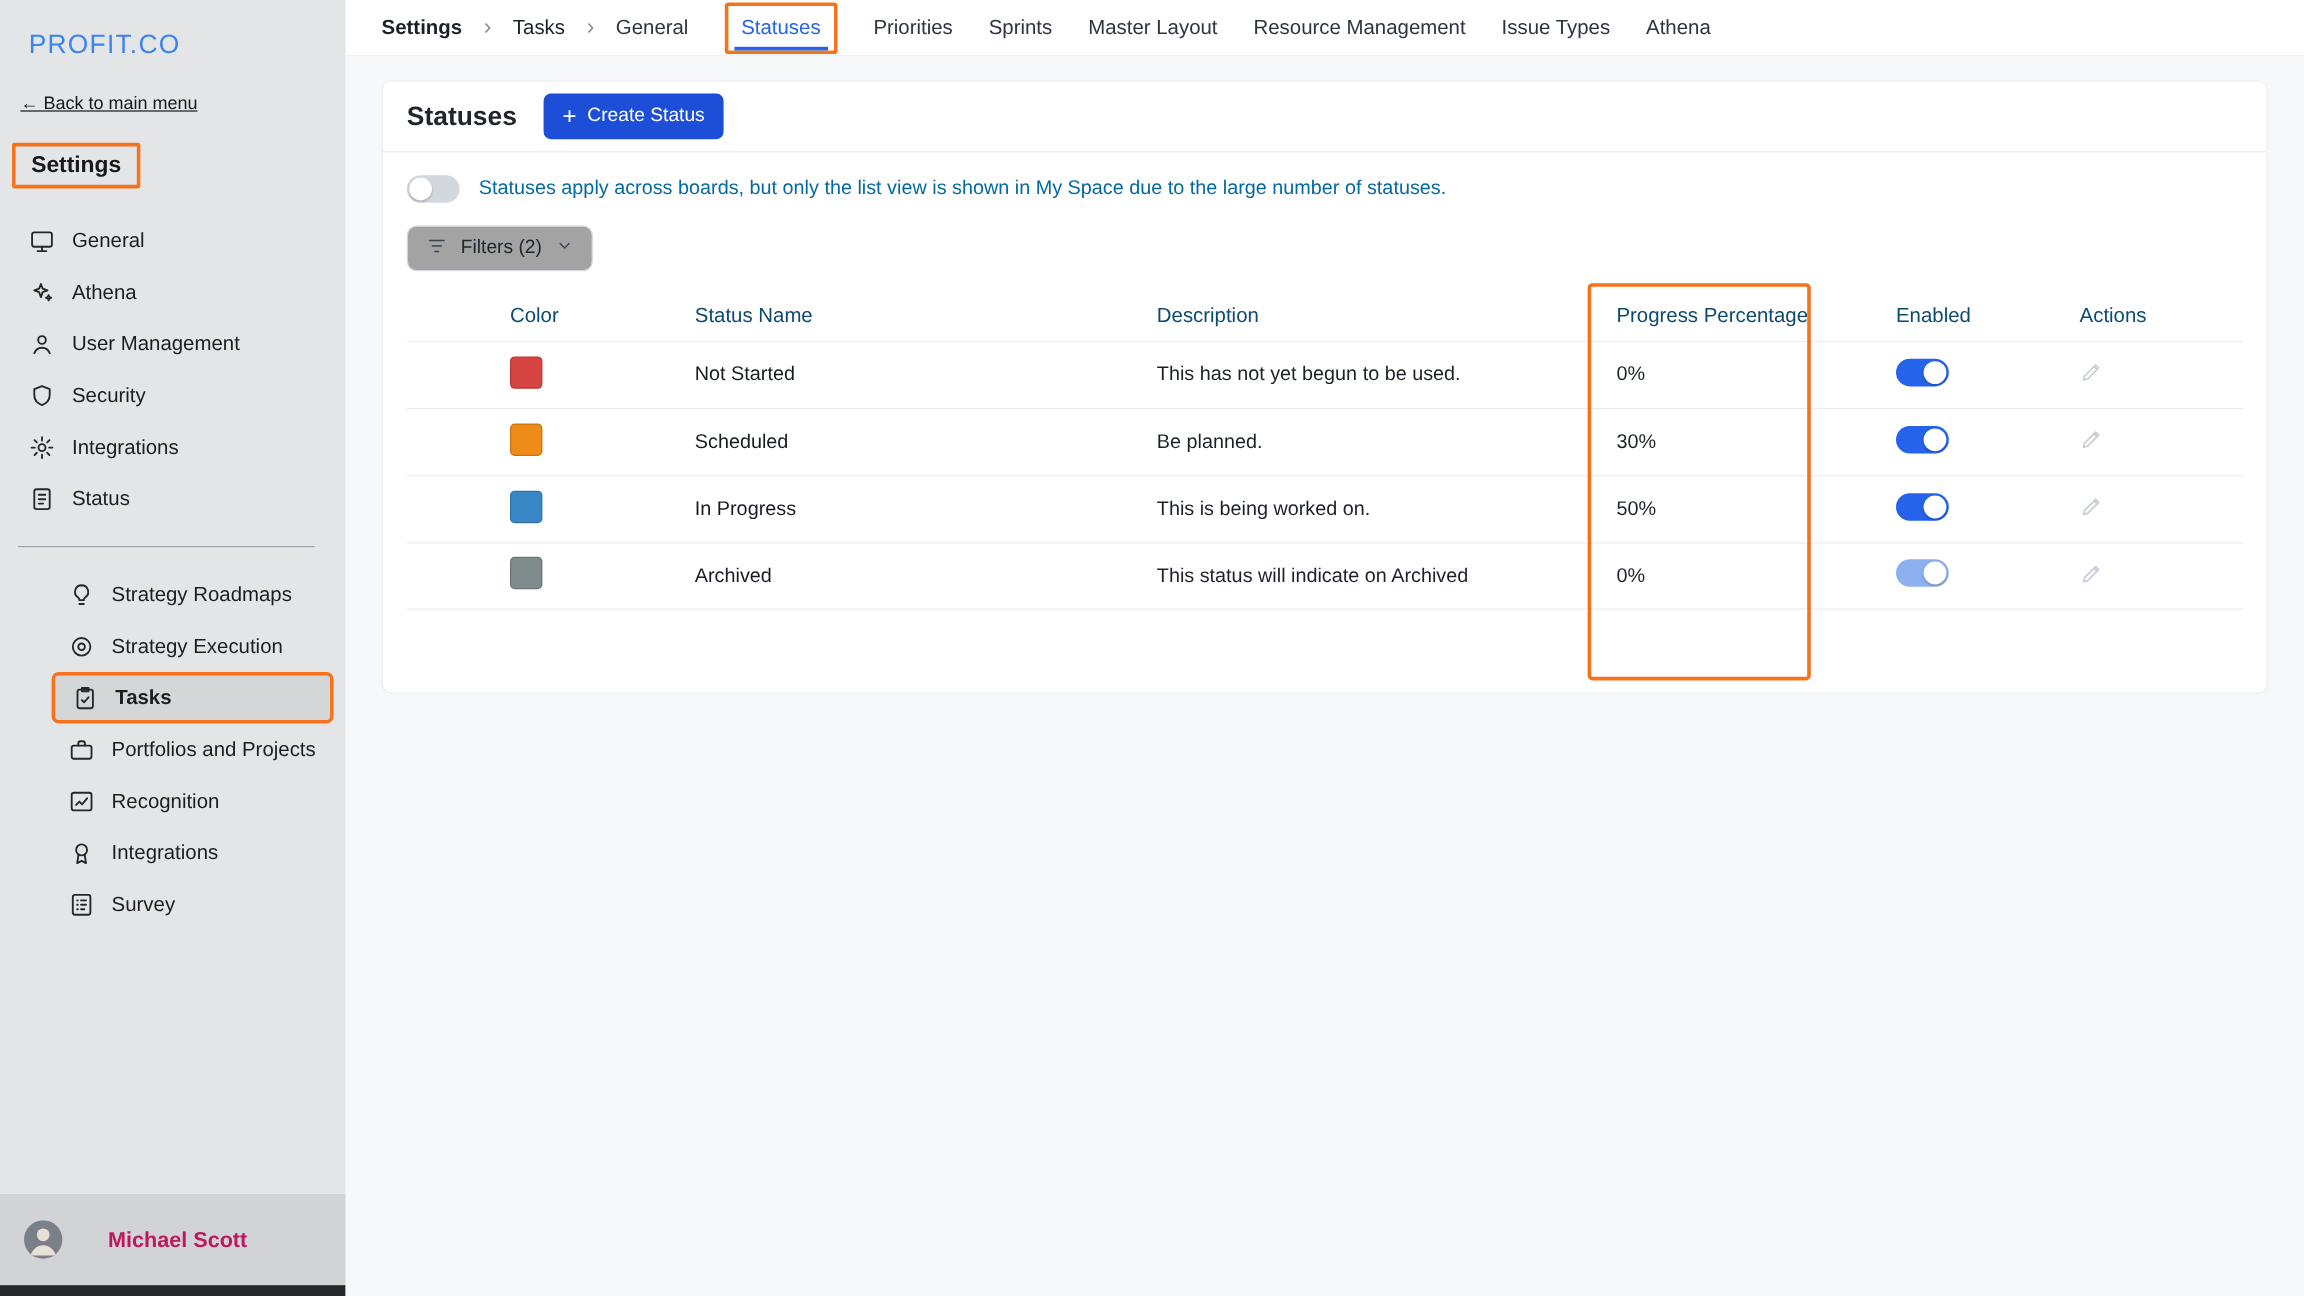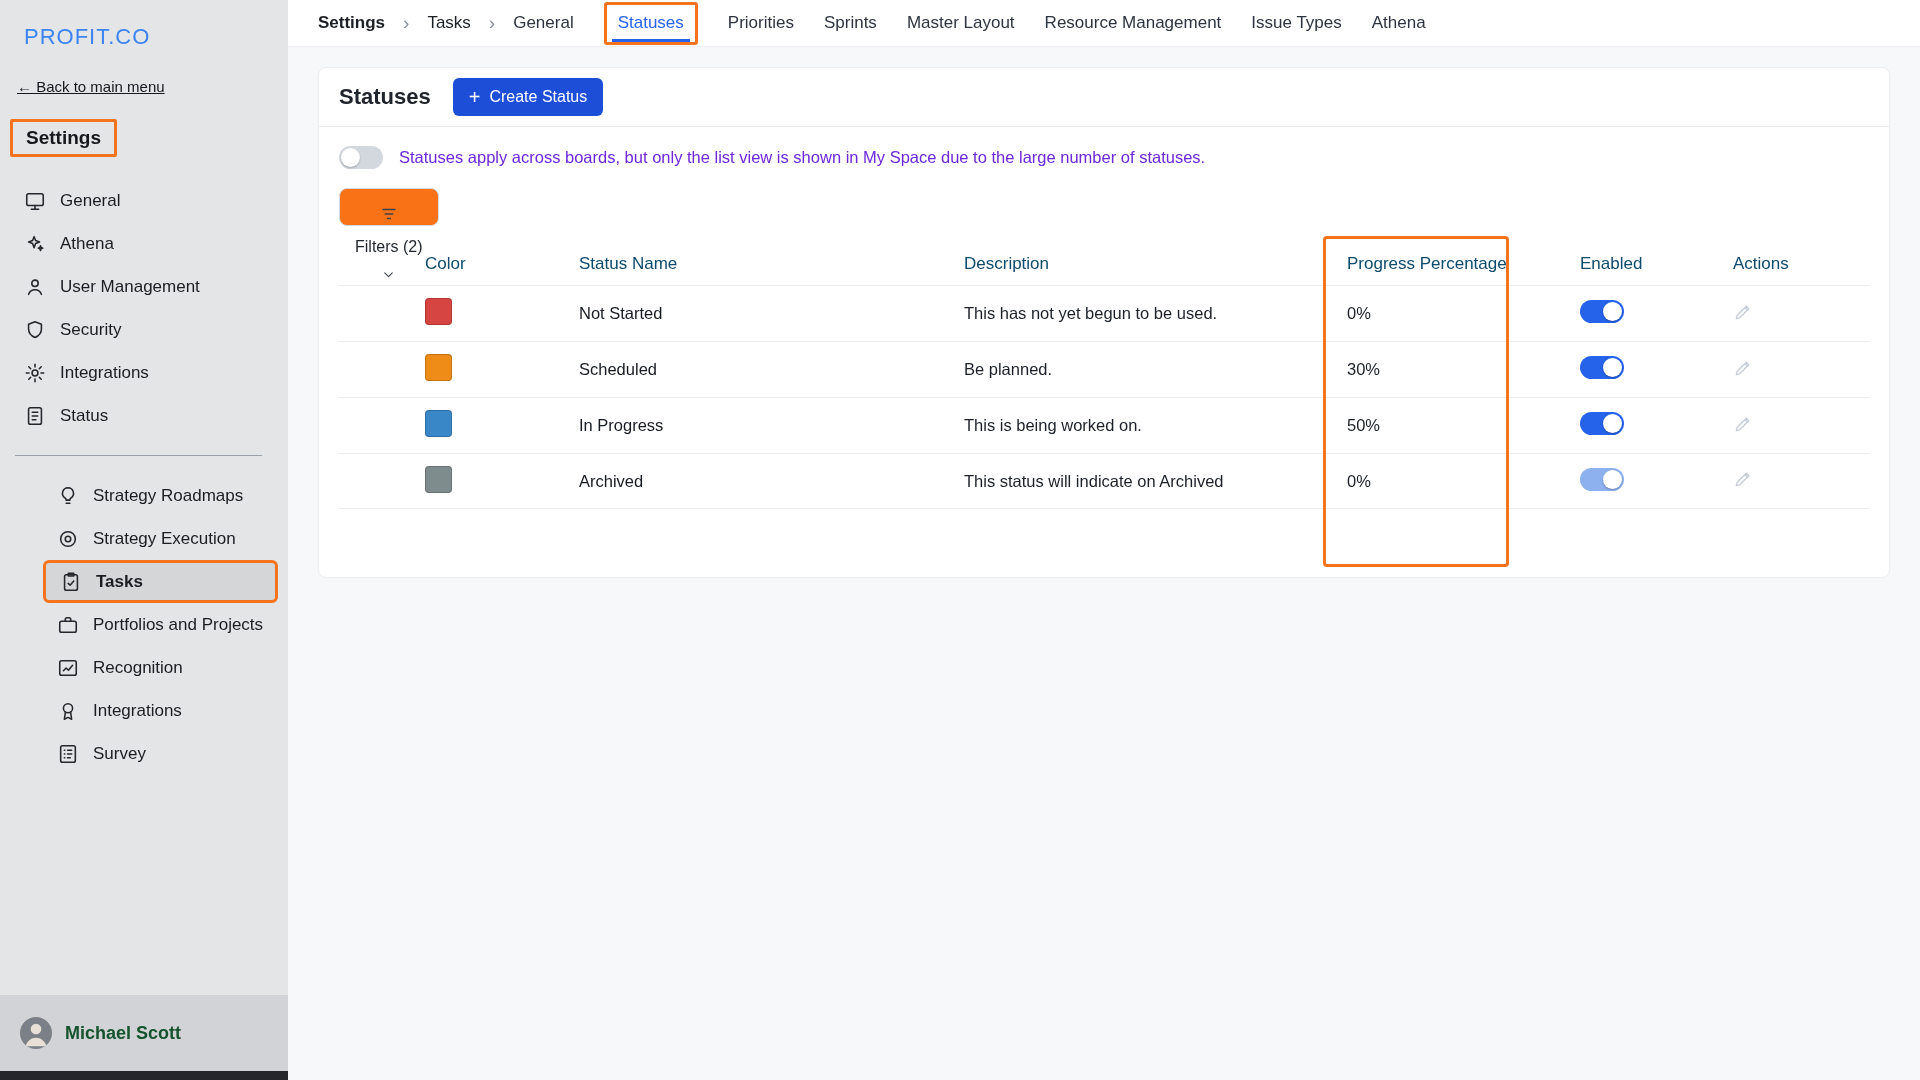--- a/index.html
+++ b/index.html
@@ -11,21 +11,21 @@
   .logo { padding:24px 0 0 24px; font-size:22px; font-weight:400; letter-spacing:1px; color:#3c84f0; }
   .back-link { margin:28px 0 0 17px; font-size:15px; color:#15181d; text-decoration:underline; cursor:pointer; }
   .settings-heading { display:inline-block; margin:24px 0 0 10px; padding:5px 13px; border:3px solid #f4731c; border-radius:2px; font-size:19px; font-weight:700; color:#15181d; align-self:flex-start; }
   .nav { margin-top:22px; }
   .nav-item { height:43px; display:flex; align-items:center; gap:14px; padding-left:24px; font-size:17px; color:#1a1d22; cursor:pointer; }
   .nav-item .icon { width:22px; height:22px; display:inline-flex; }
   .nav-item.active { margin:0 10px; padding-left:14px; background:#d5d6d8; border:3px solid #f4731c; border-radius:6px; font-weight:700; }
   .nav-divider { border:none; border-top:1px solid #9aa0a8; margin:18px 26px 18px 15px; }
   .sidebar-footer { margin-top:auto; height:76px; background:#d2d3d6; display:flex; align-items:center; gap:13px; padding-left:20px; }
   .avatar { width:32px; height:32px; border-radius:50%; background:#7b7f87; display:inline-flex; align-items:center; justify-content:center; overflow:hidden; }
-  .user-name { font-size:18px; font-weight:600; color:#14532d; }
+  .user-name { font-size:18px; font-weight:600; color:#be185d;margin-left:25px; }
   .sidebar-bottom-strip { height:9px; background:#26272b; }
 
   
   .main { flex:1; display:flex; flex-direction:column; }
   .topnav { height:47px; background:#ffffff; border-bottom:1px solid #eceef1; display:flex; align-items:center; padding-left:30px; gap:30px; flex-shrink:0; }
   .crumb { font-size:17px; color:#1b1f26; cursor:pointer; }
   .crumb.strong { font-weight:700; }
   .crumb-sep { color:#8a9099; font-size:19px; margin:0 -12px; }
   .tab { font-size:17px; color:#2d3440; cursor:pointer; }
   .tab-active { color:#2563eb; font-weight:500; border:3px solid #f4731c; border-radius:3px; padding:8px 11px 9px; position:relative; }
@@ -38,23 +38,23 @@
   .btn-primary { display:inline-flex; align-items:center; gap:9px; height:38px; padding:0 16px; background:#1d4ed8; color:#ffffff; font-size:16px; font-weight:500; border:none; border-radius:6px; cursor:pointer; font-family:"Liberation Sans", sans-serif; }
   .btn-primary .plus { font-size:20px; font-weight:400; line-height:1; }
 
   .note-row { display:flex; align-items:center; gap:16px; margin:19px 20px 0; }
   .toggle { position:relative; display:inline-block; width:44px; height:23px; border-radius:12px; background:#2563eb; cursor:pointer; flex-shrink:0; }
   .toggle::after { content:''; position:absolute; top:2px; width:19px; height:19px; border-radius:50%; background:#ffffff; box-shadow:0 1px 2px rgba(0,0,0,0.25); }
   .toggle.on::after { right:2px; }
   .toggle.off { background:#d3d8df; }
   .toggle.off::after { left:2px; }
   .toggle.muted { background:#8db1ee; }
-  .note-text { font-size:16.5px; color:#6d28d9; }
-
-  .filters-btn { display:inline-flex; align-items:center; gap:11px; margin:19px 0 0 20px; height:38px; padding:16px 15px; background:#f97316; border:1px solid #d4d9df; border-radius:8px; font-size:16px; color:#1f242c; cursor:pointer;flex-direction:column; }
+  .note-text { font-size:16.5px; color:#0369a1; }
+
+  .filters-btn { display:inline-flex; align-items:center; gap:11px; margin:19px 0 0 20px; height:38px; padding:16px 15px; background:#a3a3a3; border:1px solid #d4d9df; border-radius:8px; font-size:16px; color:#1f242c; cursor:pointer; }
 
   .table { margin:15px 20px 0; }
   .thead, .trow { display:grid; grid-template-columns:240px 385px 383px 233px 153px 1fr; align-items:center; }
   .thead { height:43px; font-size:17px; color:#0c4a6e; }
   .trow { height:56px; border-top:1px solid #eaedf1; font-size:16.5px; color:#1c2129; }
   .trow:last-child { border-bottom:1px solid #eaedf1; }
   .col-color { padding-left:86px; }
   .swatch { width:27px; height:27px; border-radius:4px; display:inline-block; box-shadow:inset 0 0 0 1px rgba(0,0,0,0.18); }
   .col-name { display:flex; align-items:center; padding-right:48px; color:#171b22; }
   .check-badge { margin-left:auto; width:22px; height:22px; border-radius:50%; background:#2fbf8f; display:inline-flex; align-items:center; justify-content:center; }

